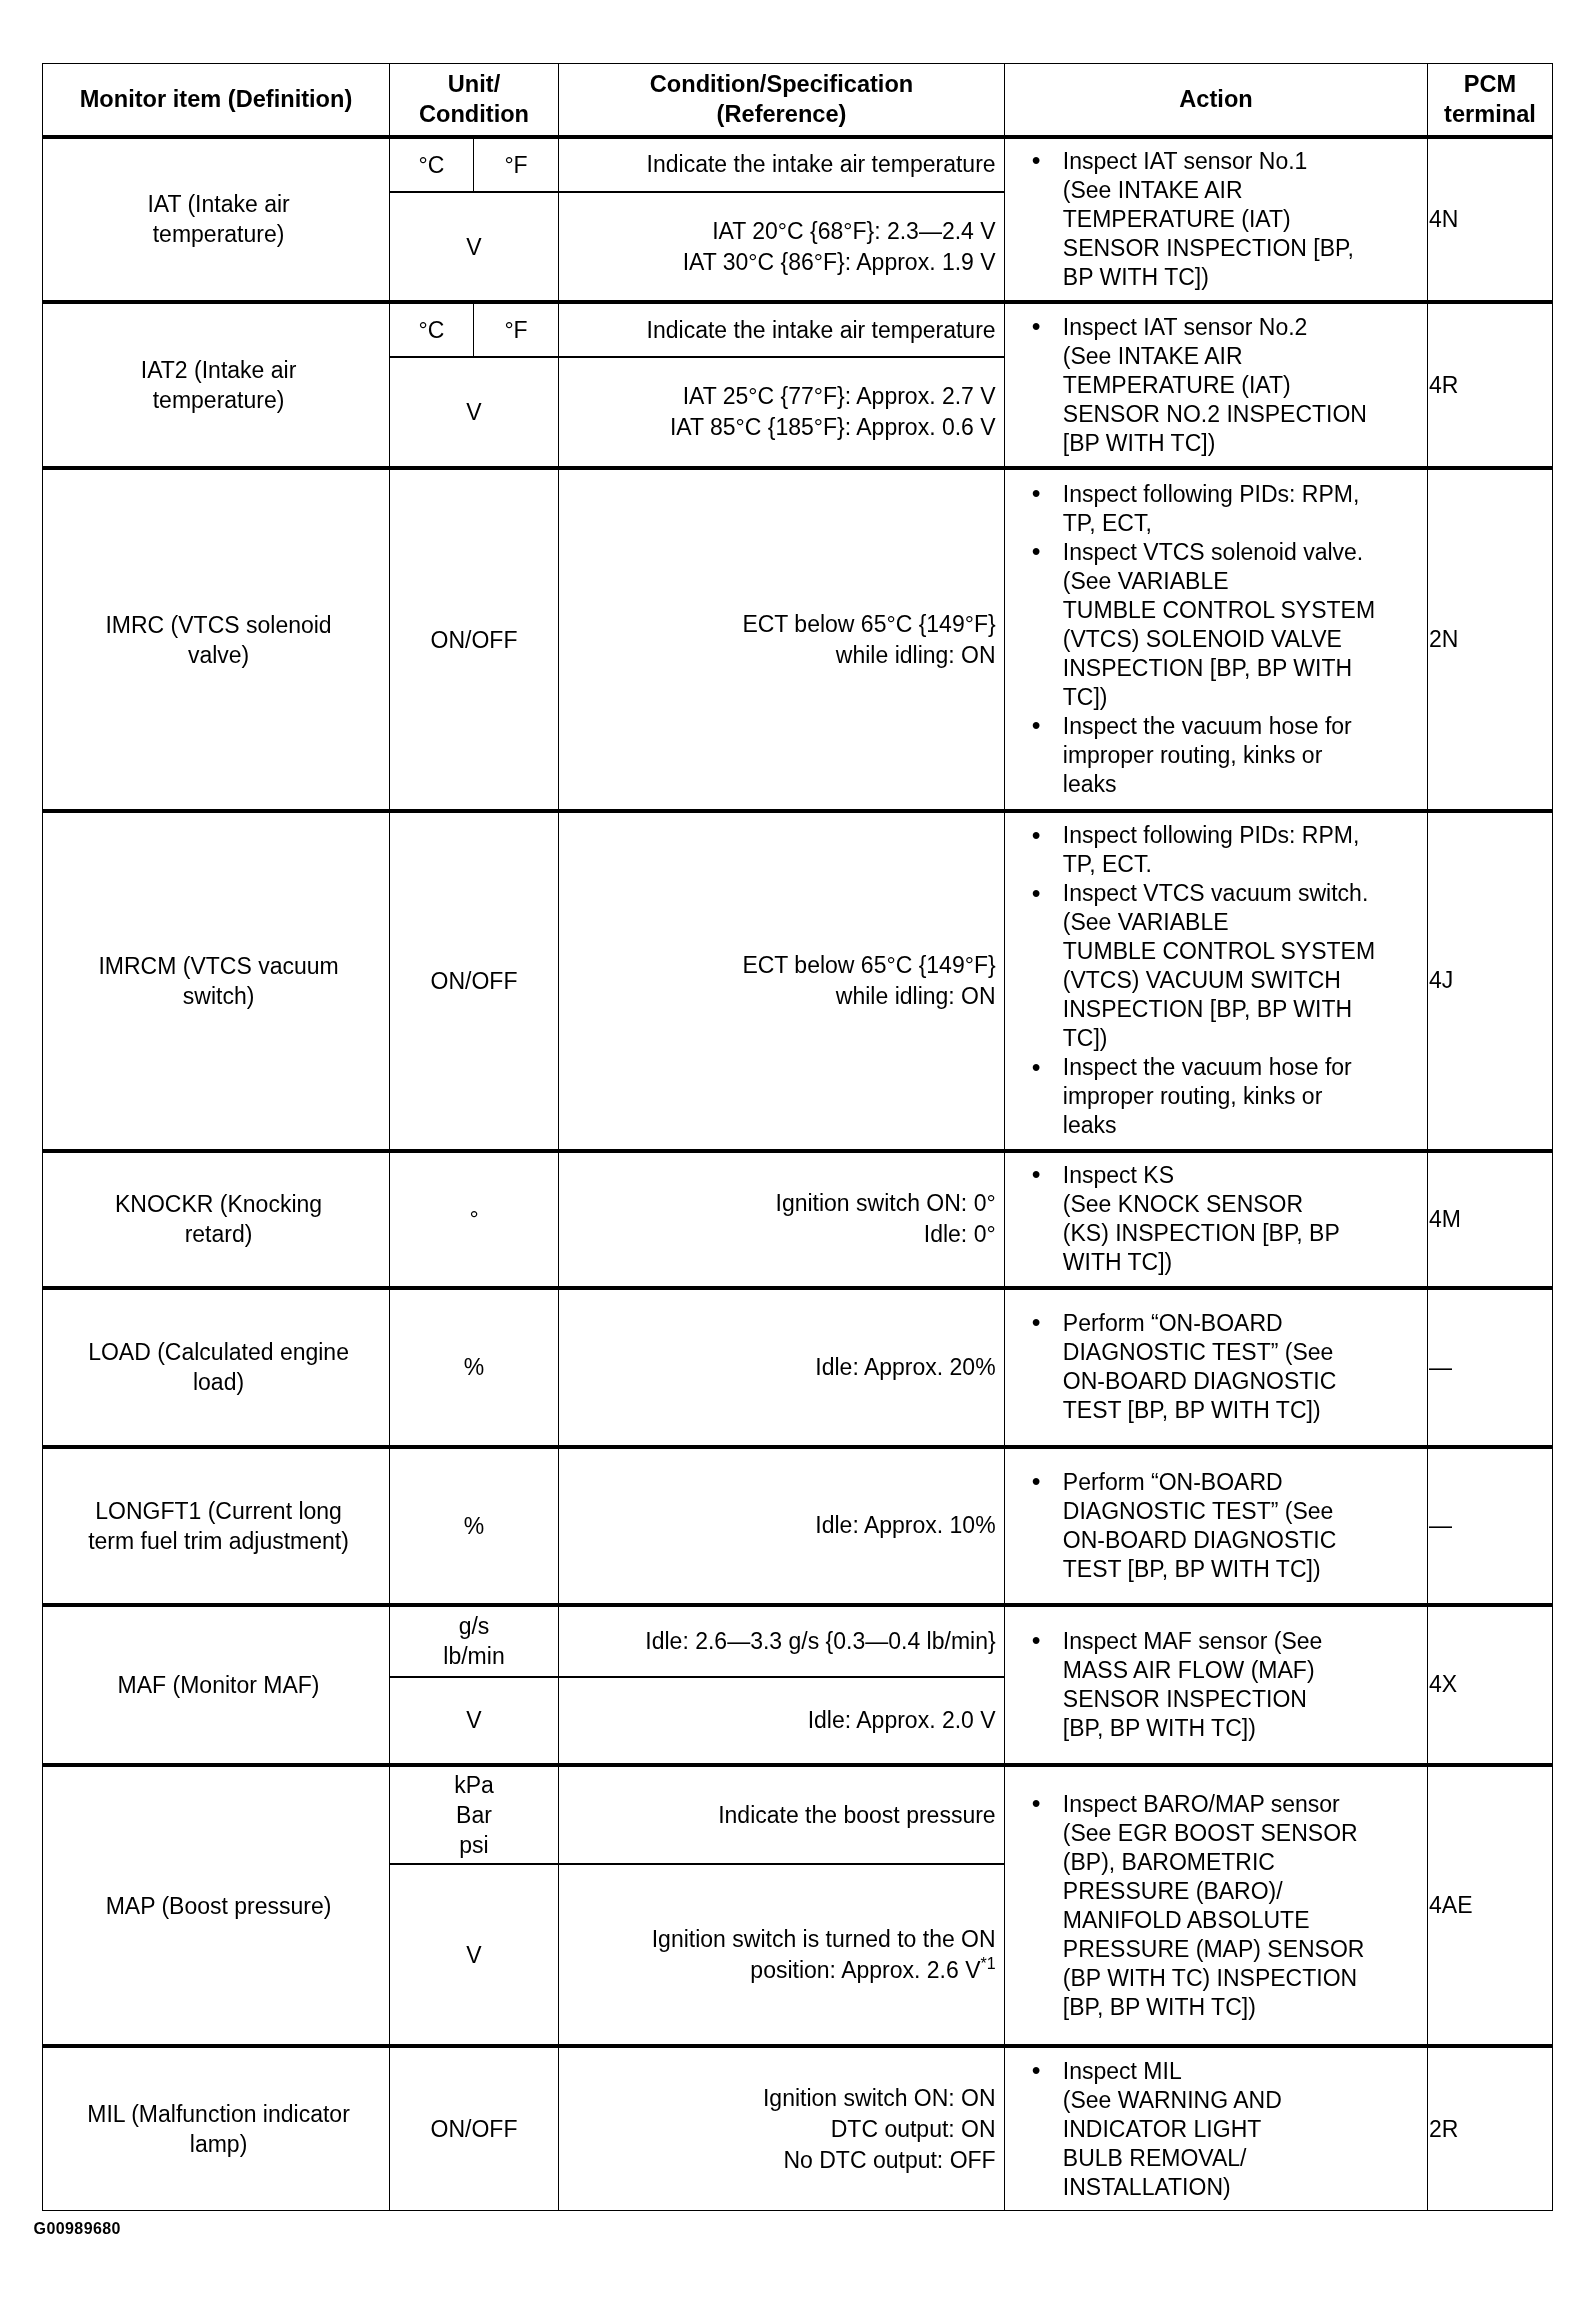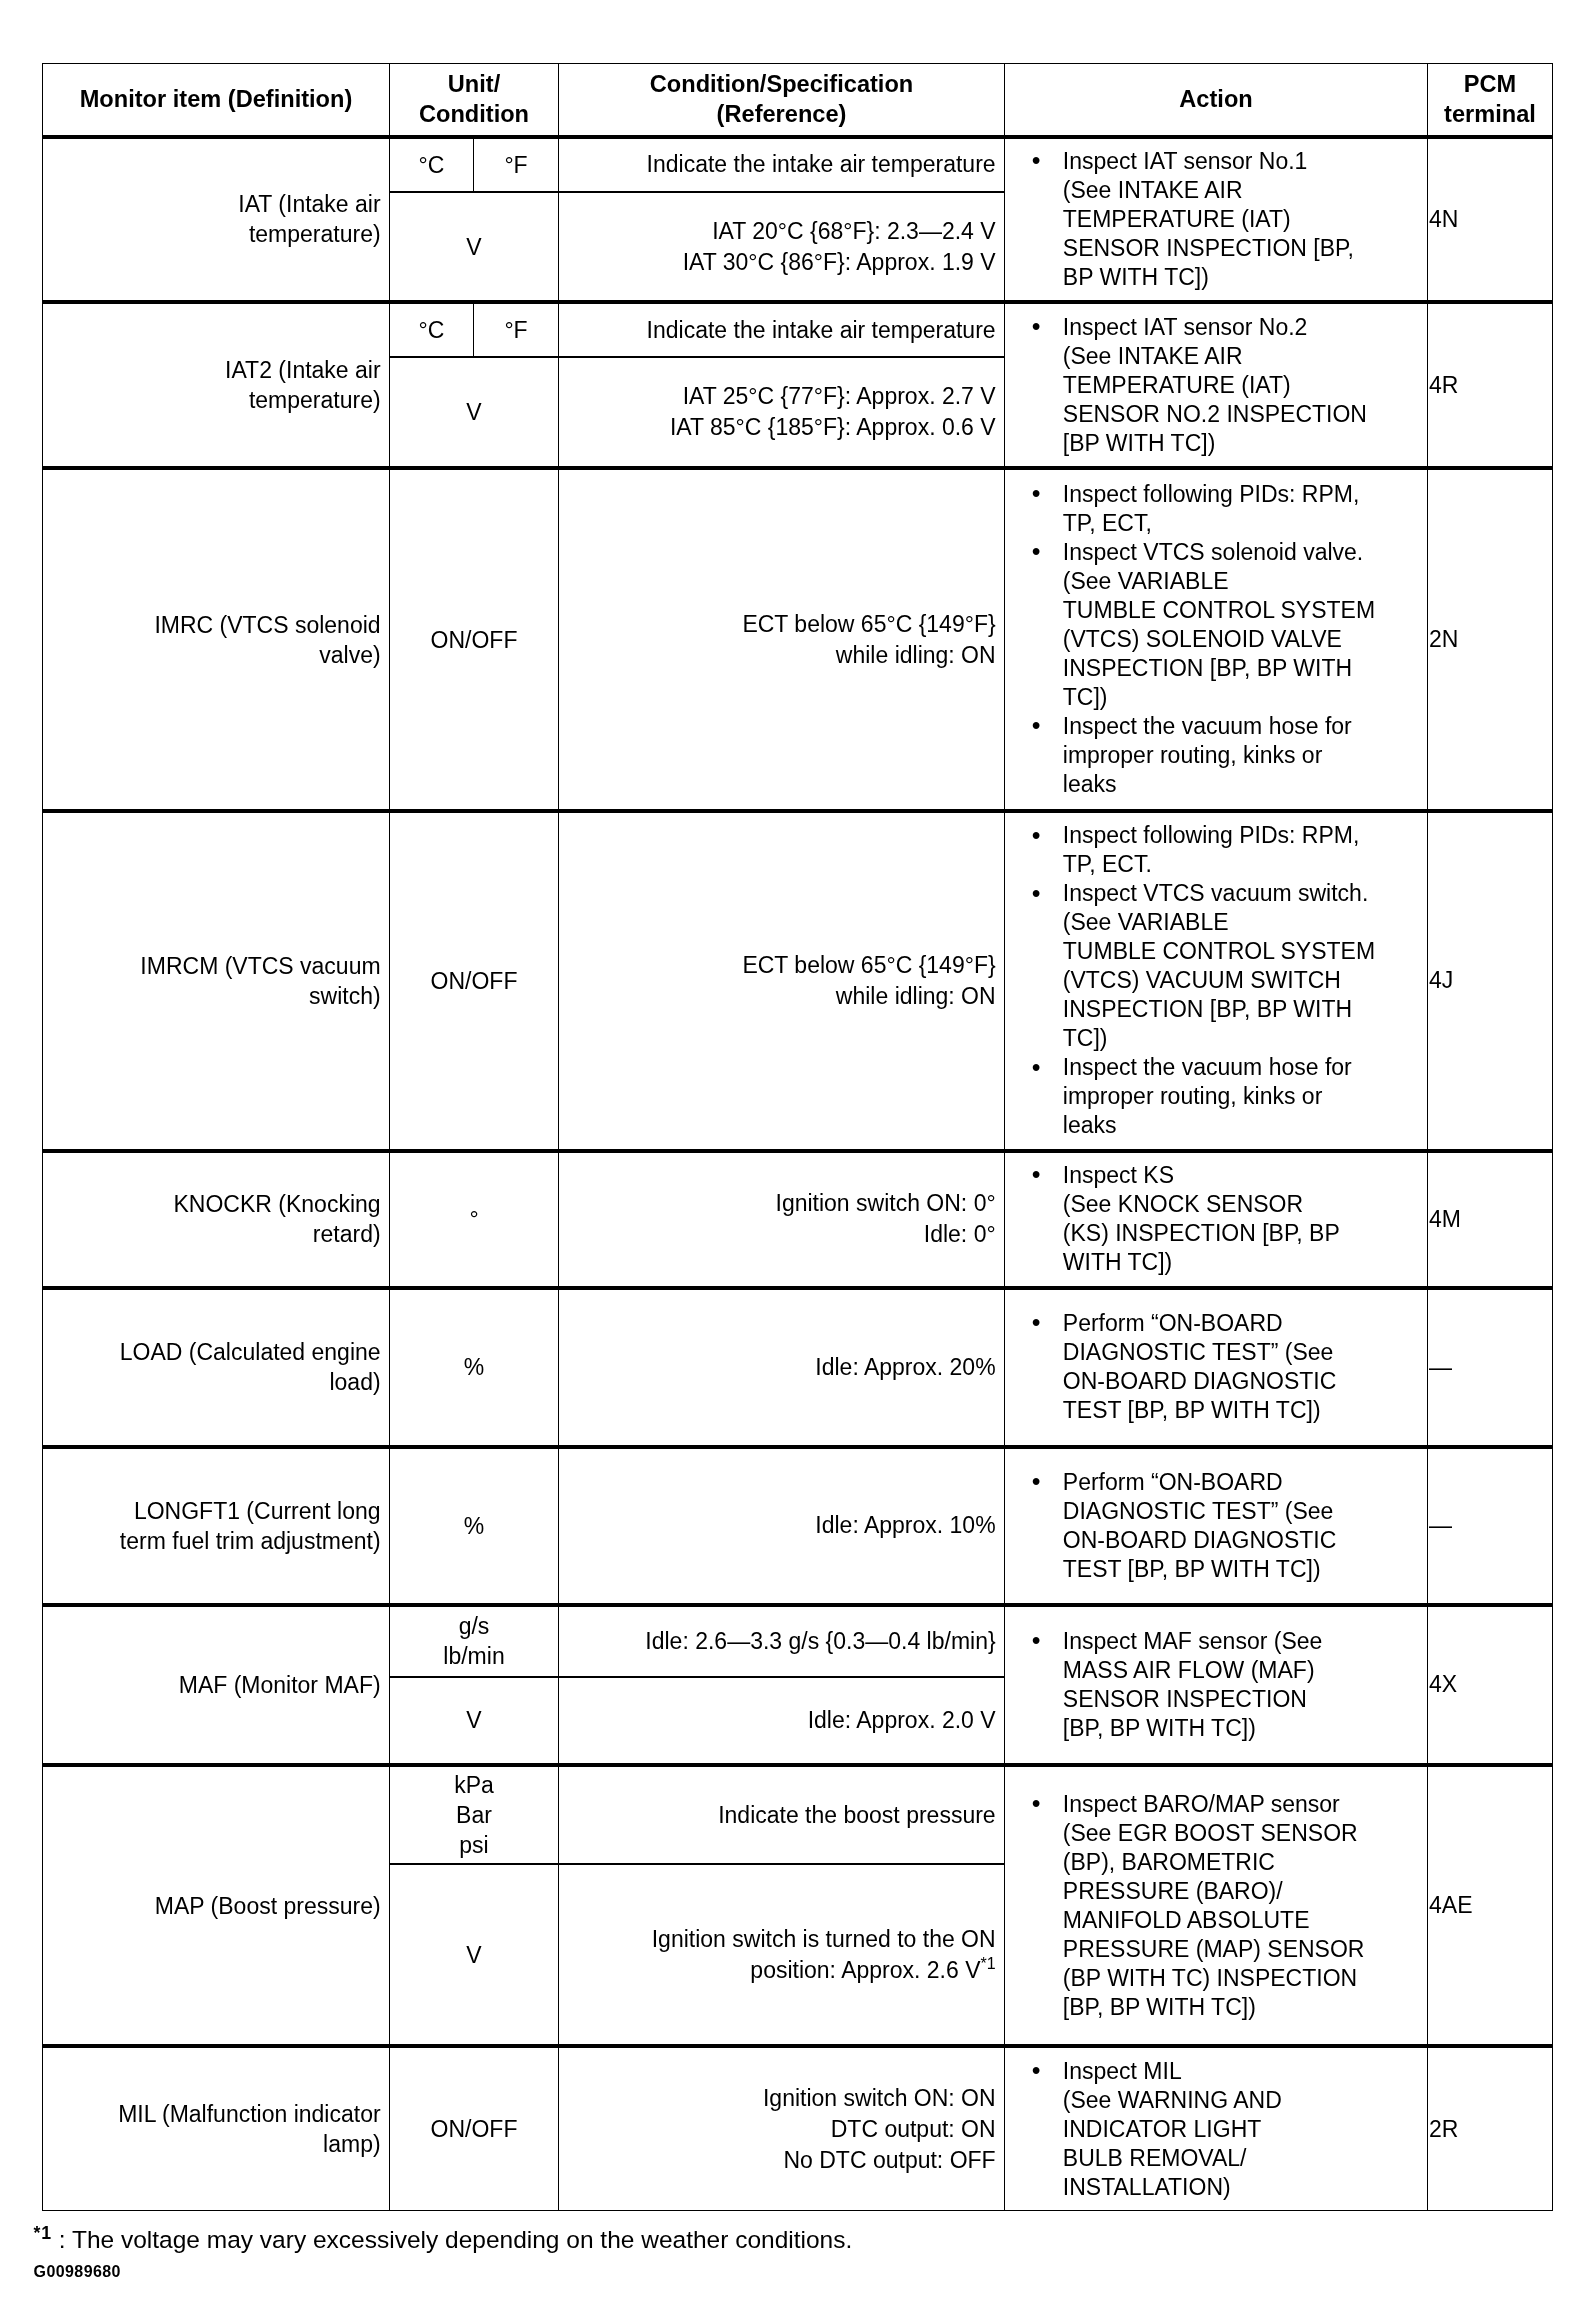--- a/index.html
+++ b/index.html
@@ -4,21 +4,21 @@
 <style>
   html,body{margin:0;padding:0;background:#ffffff;}
   body{width:1591px;height:2307px;font-family:"Liberation Sans",sans-serif;color:#000;position:relative;}
   .page{padding:63px 0 0 42px;}
   table.monitor{border-collapse:collapse;table-layout:fixed;width:1510px;background:#fff;}
   table.monitor{border:1px solid #eab308;}
   td,th{border:1.7px solid #000;vertical-align:middle;overflow:hidden;}
   th{font-weight:bold;font-size:23.6px;line-height:30px;text-align:center;white-space:pre-line;border-bottom-width:4.2px;}
   tr.rowsep td{border-top-width:4.2px;}
   tr.subline td{border-top-width:2.5px;}
-  td.item{font-size:23px;line-height:30px;text-align:right;padding:6.7px 8.4px 6.7px 13.5px;white-space:pre-line;}
+  td.item{font-size:23px;line-height:30px;text-align:center;padding:6.7px 8.4px 6.7px 13.5px;white-space:pre-line;}
   td.unit{font-size:23px;line-height:30px;text-align:center;white-space:pre-line;padding:3.4px 1.7px;}
   td.cond{font-size:23px;line-height:31px;text-align:right;padding:6.7px 8.4px 6.7px 11.8px;white-space:pre-line;}
   td.act{padding:8.4px 10px 8.4px 11.8px;}
   td.pcm{font-size:23px;}
   ul.actions{list-style:none;margin:0;padding:0;font-size:23px;line-height:29px;}
   ul.actions li{position:relative;padding-left:46px;margin:0;}
   ul.actions .bullet{position:absolute;left:15px;top:-0.8px;font-size:25px;}
   ul.actions .li-text{white-space:pre-line;}
   sup.mark{font-size:16px;vertical-align:super;line-height:0;}
   .footnote{margin:11.8px 0 0 -8.4px;font-size:24.5px;}
@@ -254,19 +254,15 @@
 INDICATOR LIGHT
 BULB REMOVAL/
 INSTALLATION)</span></li>
             </ul>
       </td>
       <td class="pcm">2R</td>
     </tr>
   </tbody>
     </table>
 
-  <div class="footnote">
-    <span class="fn-marker">*1</span>
-    <span>: The voltage may vary excessively depending on the weather conditions.</span>
-  </div>
   <div class="figcode">G00989680</div>
 </div>
 
 
 </body></html>

